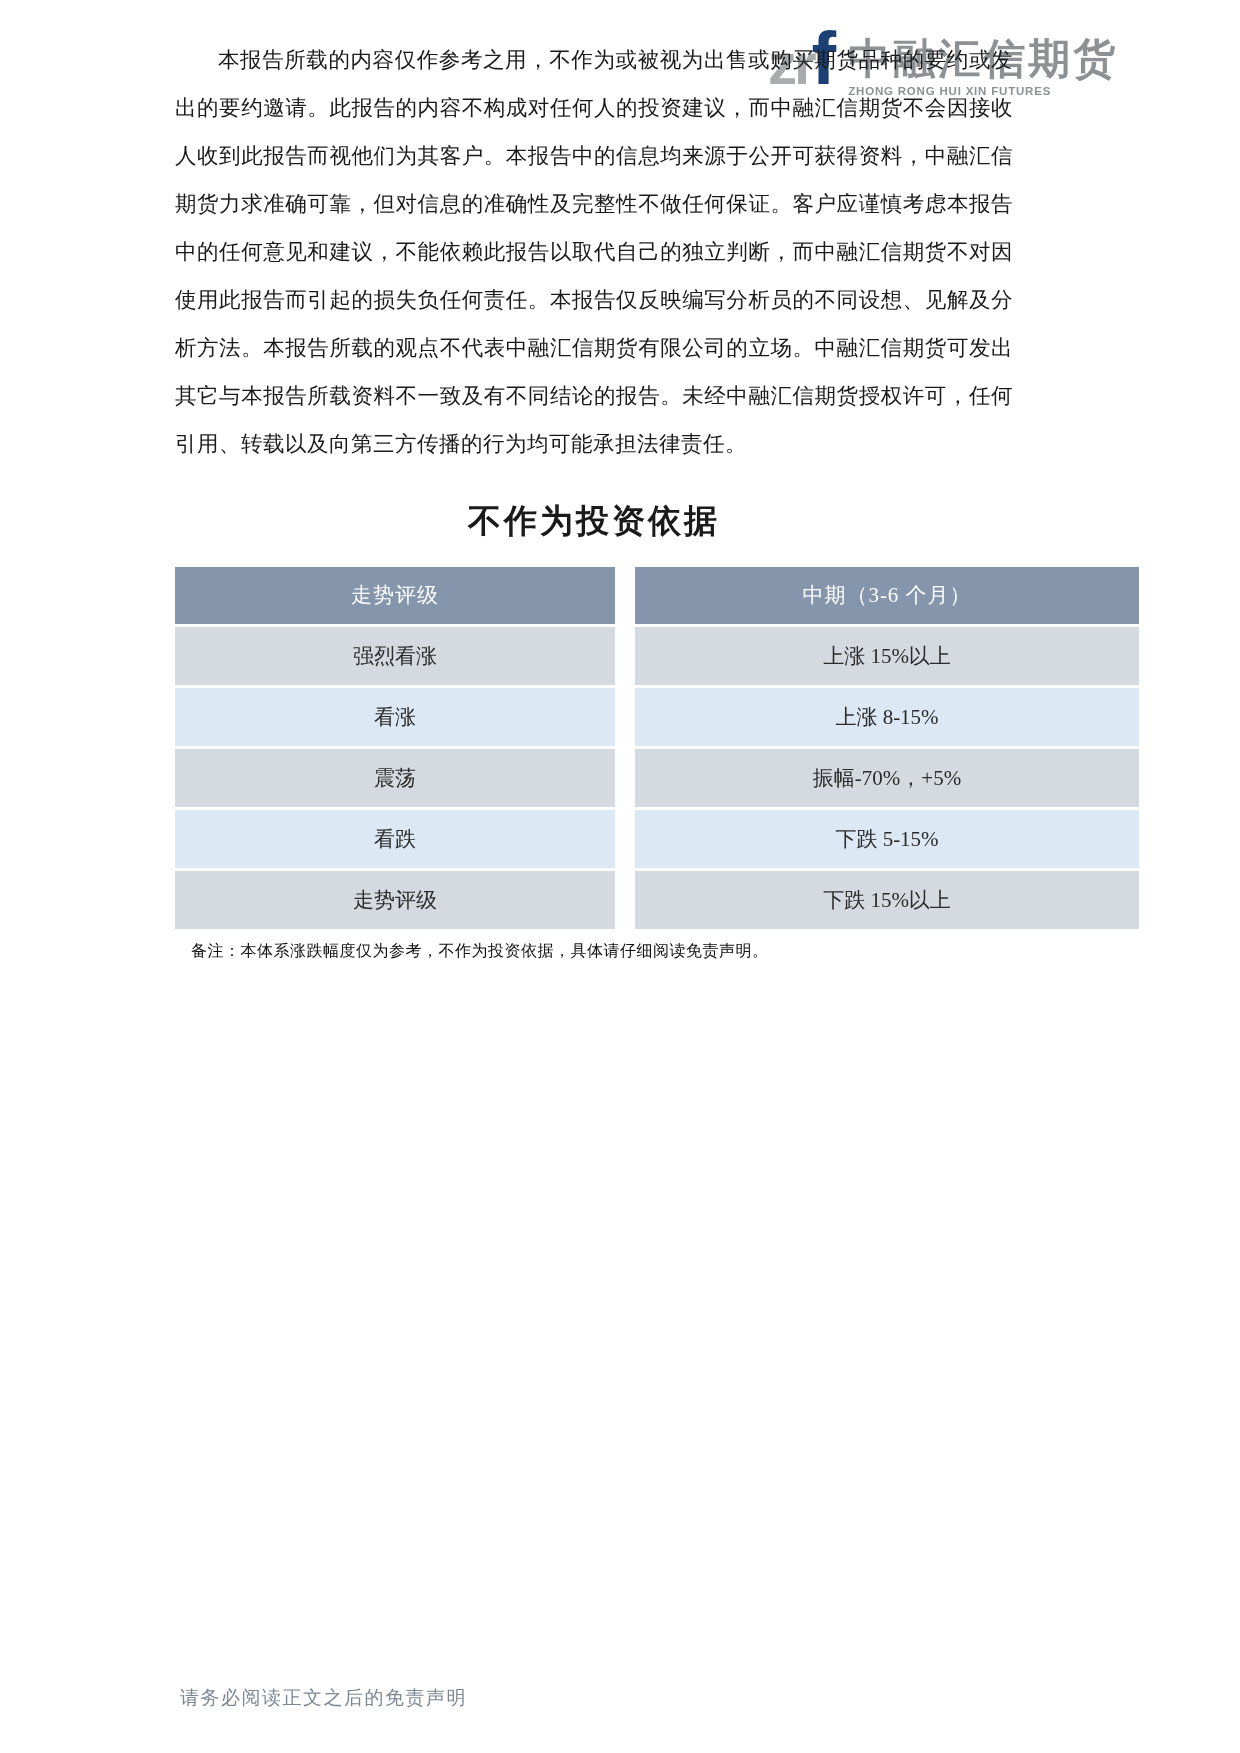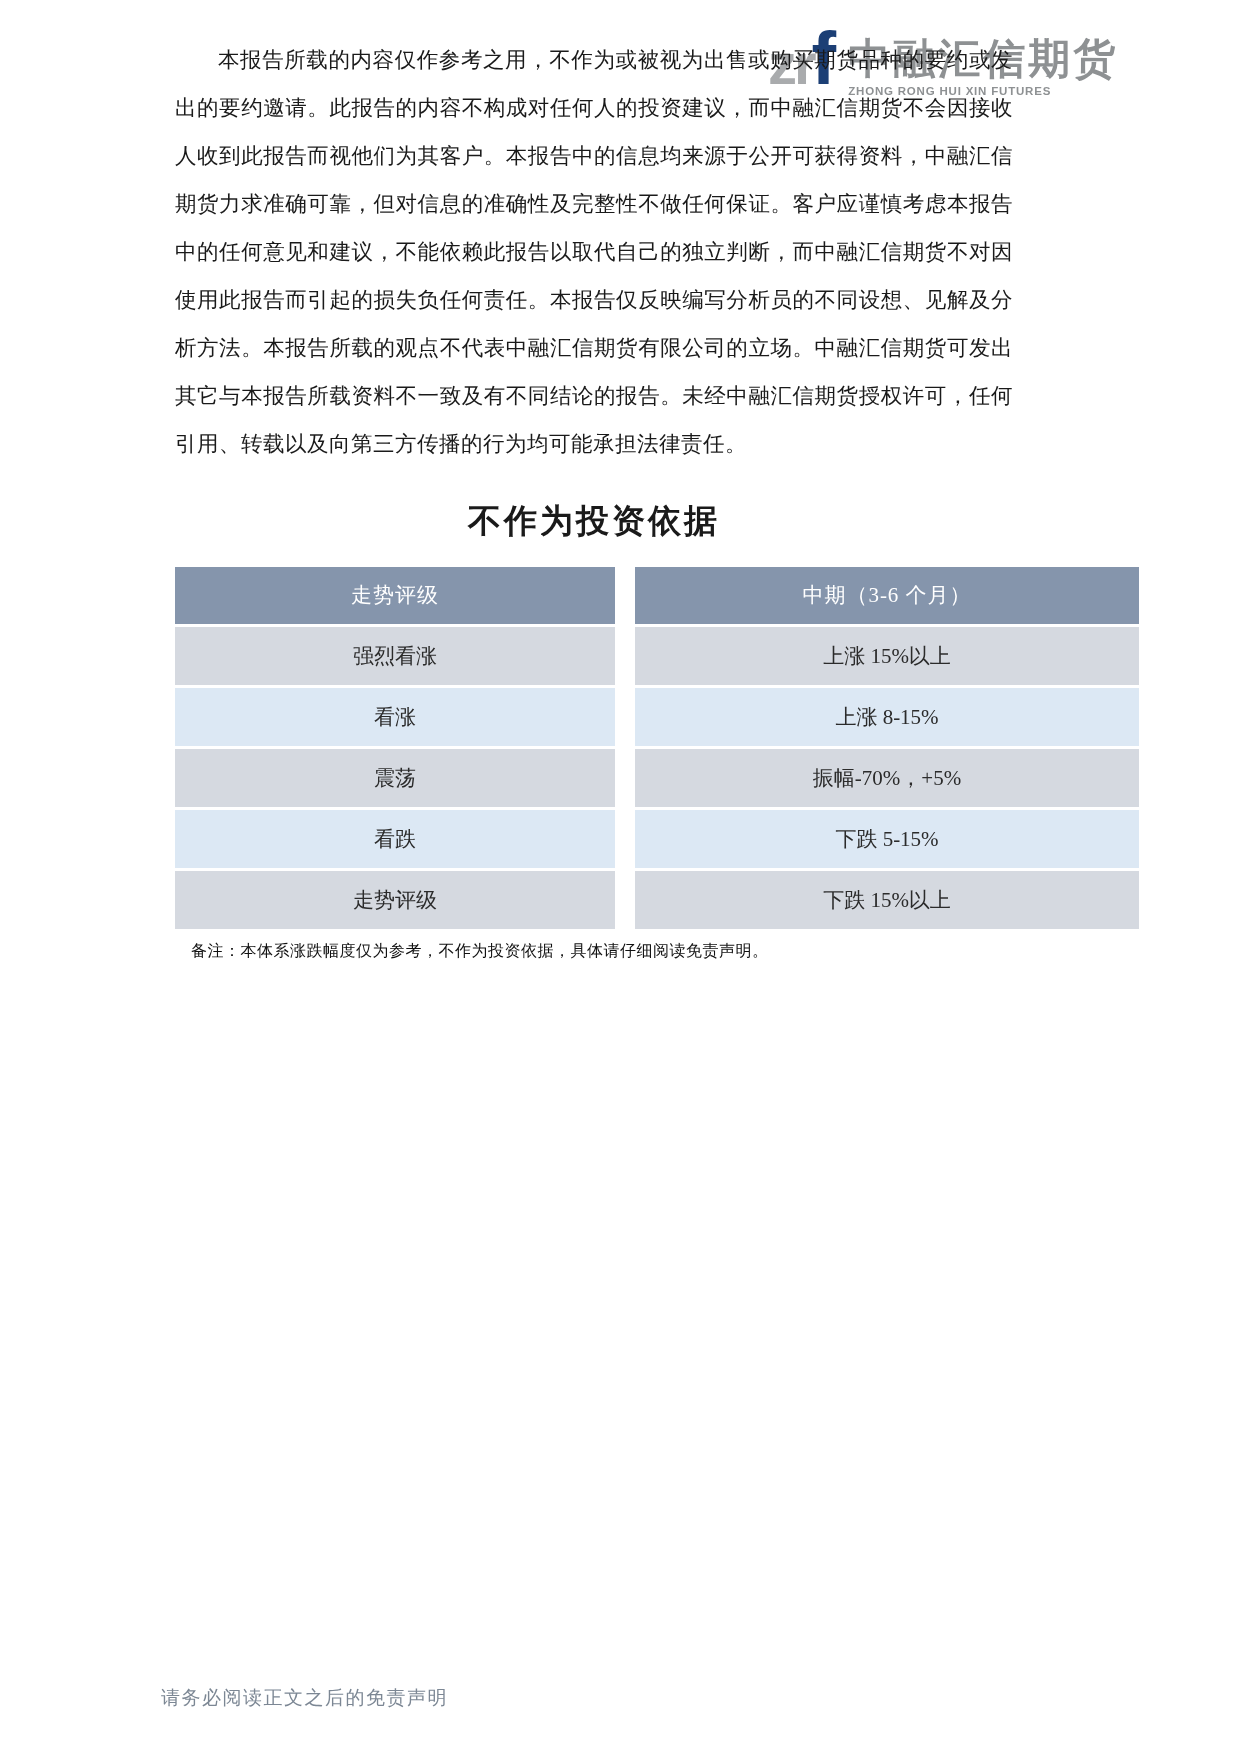--- a/index.html
+++ b/index.html
@@ -92,21 +92,21 @@
   .cell.even{background:var(--row-even);}
 
   .note{
     margin:12px 0 0 16px;
     font-size:16px;color:#111111;
     letter-spacing:0.5px;
   }
 
   
   .footer{
-    position:absolute;left:161px;bottom:42px;
+    position:absolute;left:180px;bottom:42px;
     font-size:19px;color:var(--footer-text);
     letter-spacing:1.5px;
   }
 </style>
 </head>
 <body>
 
 <div class="page">
 
   <header class="logo">

